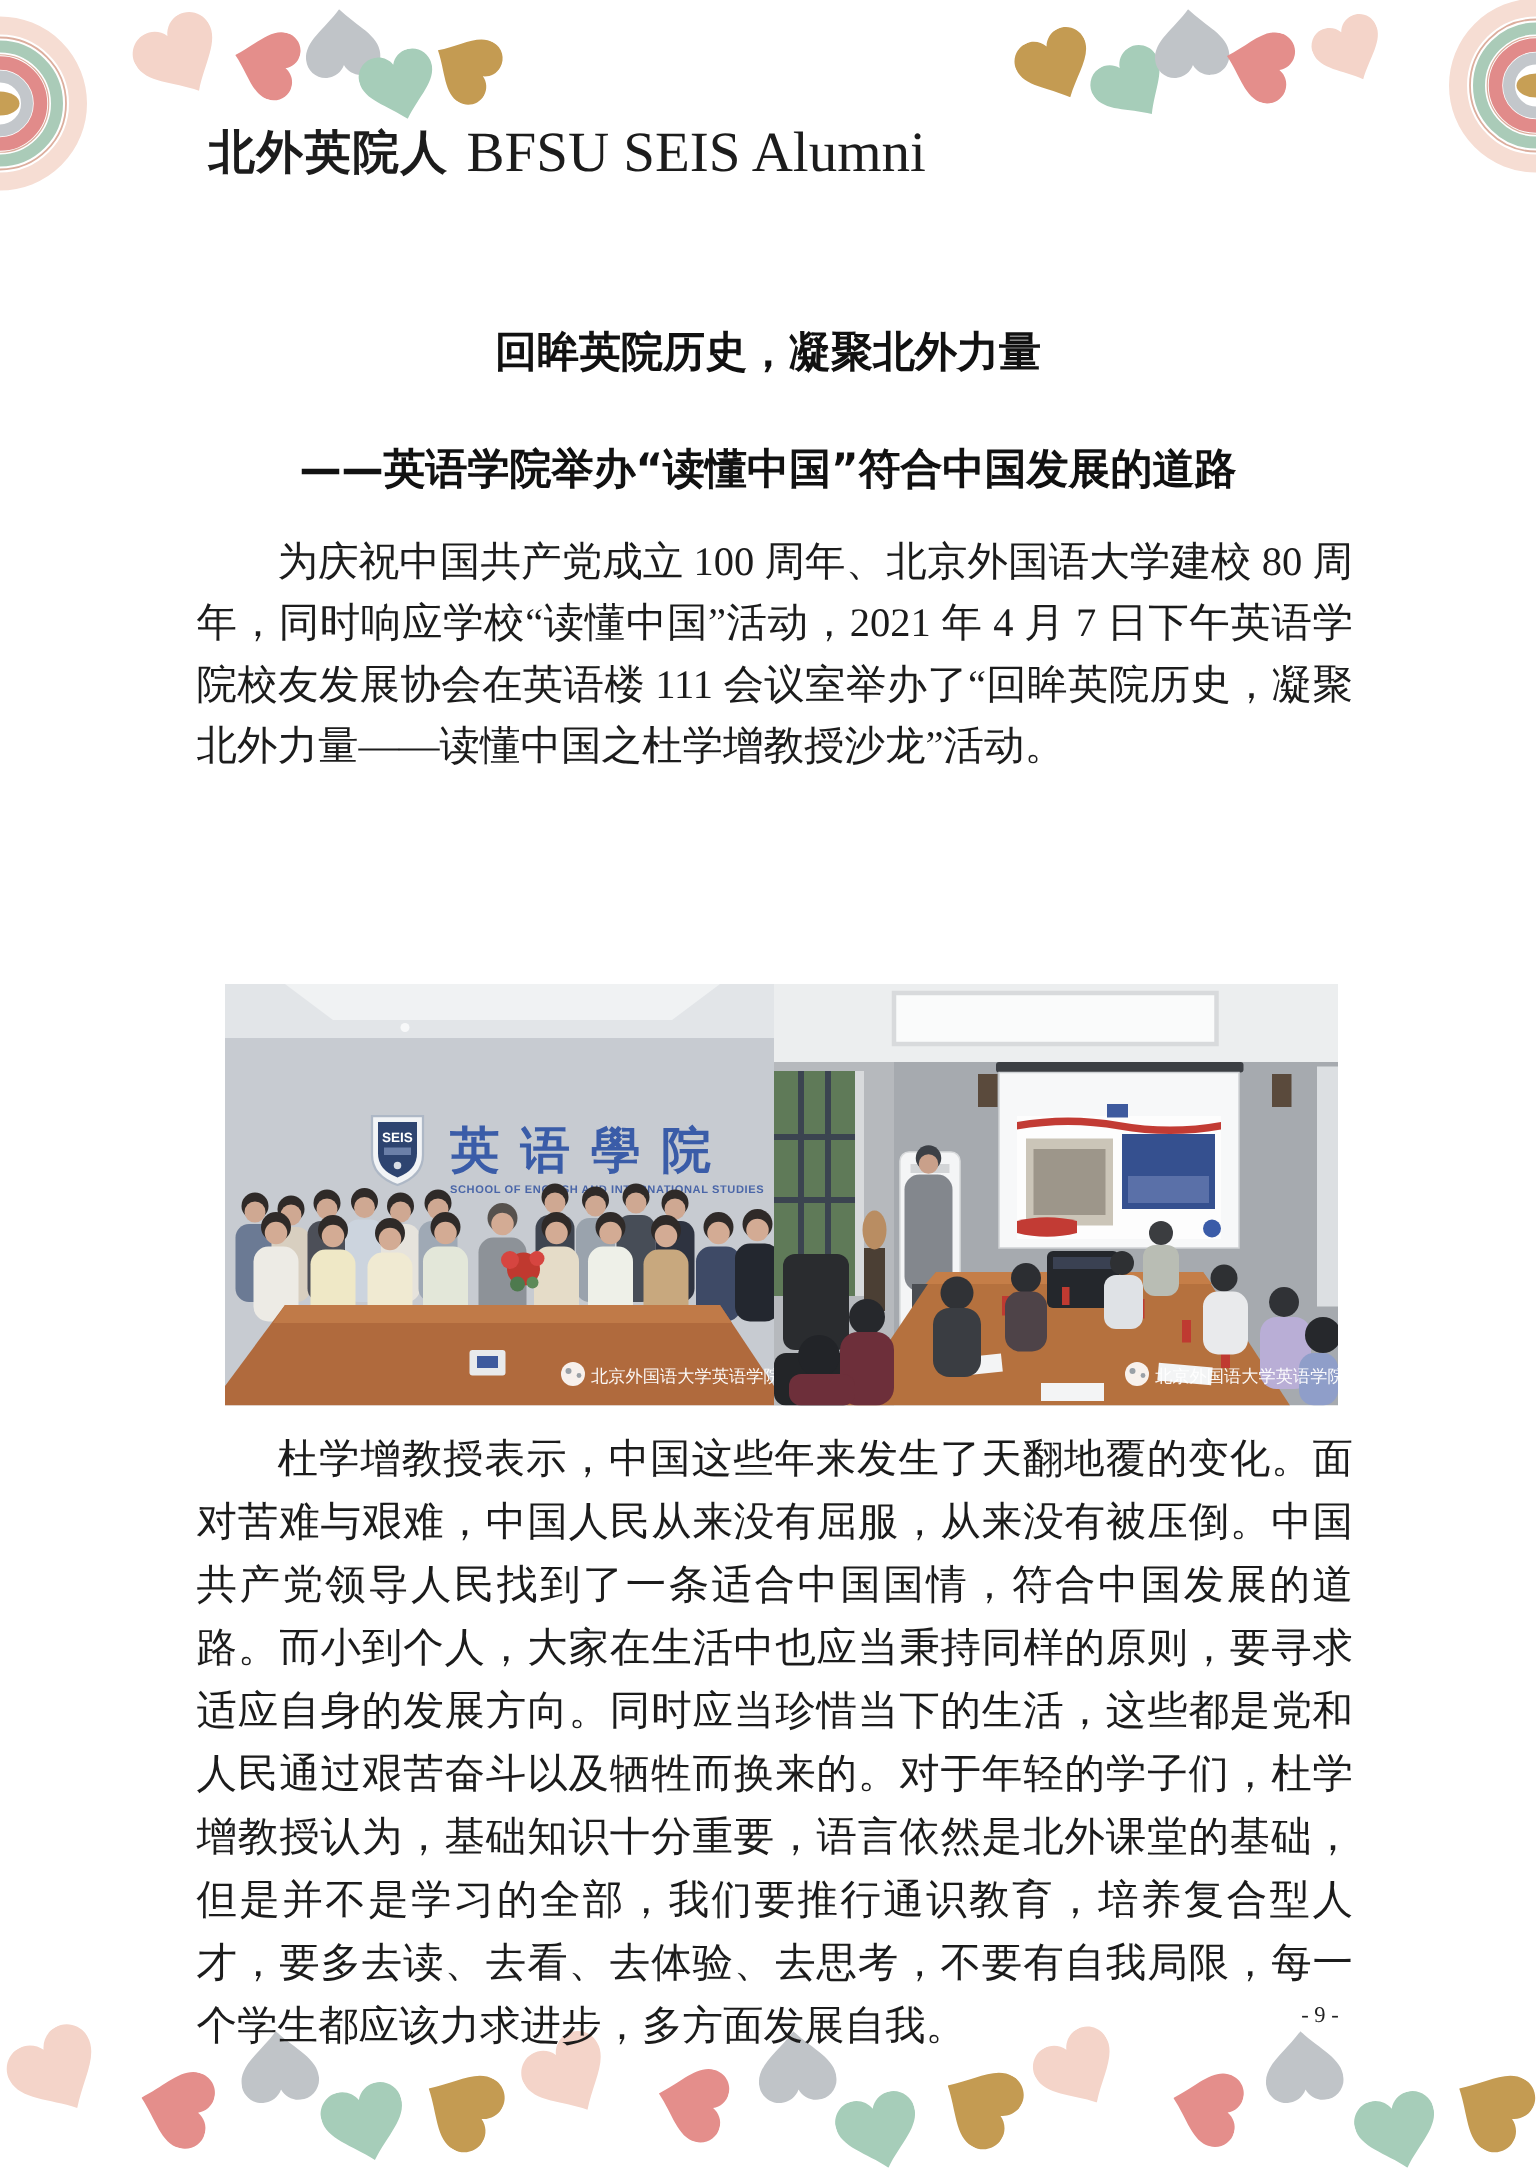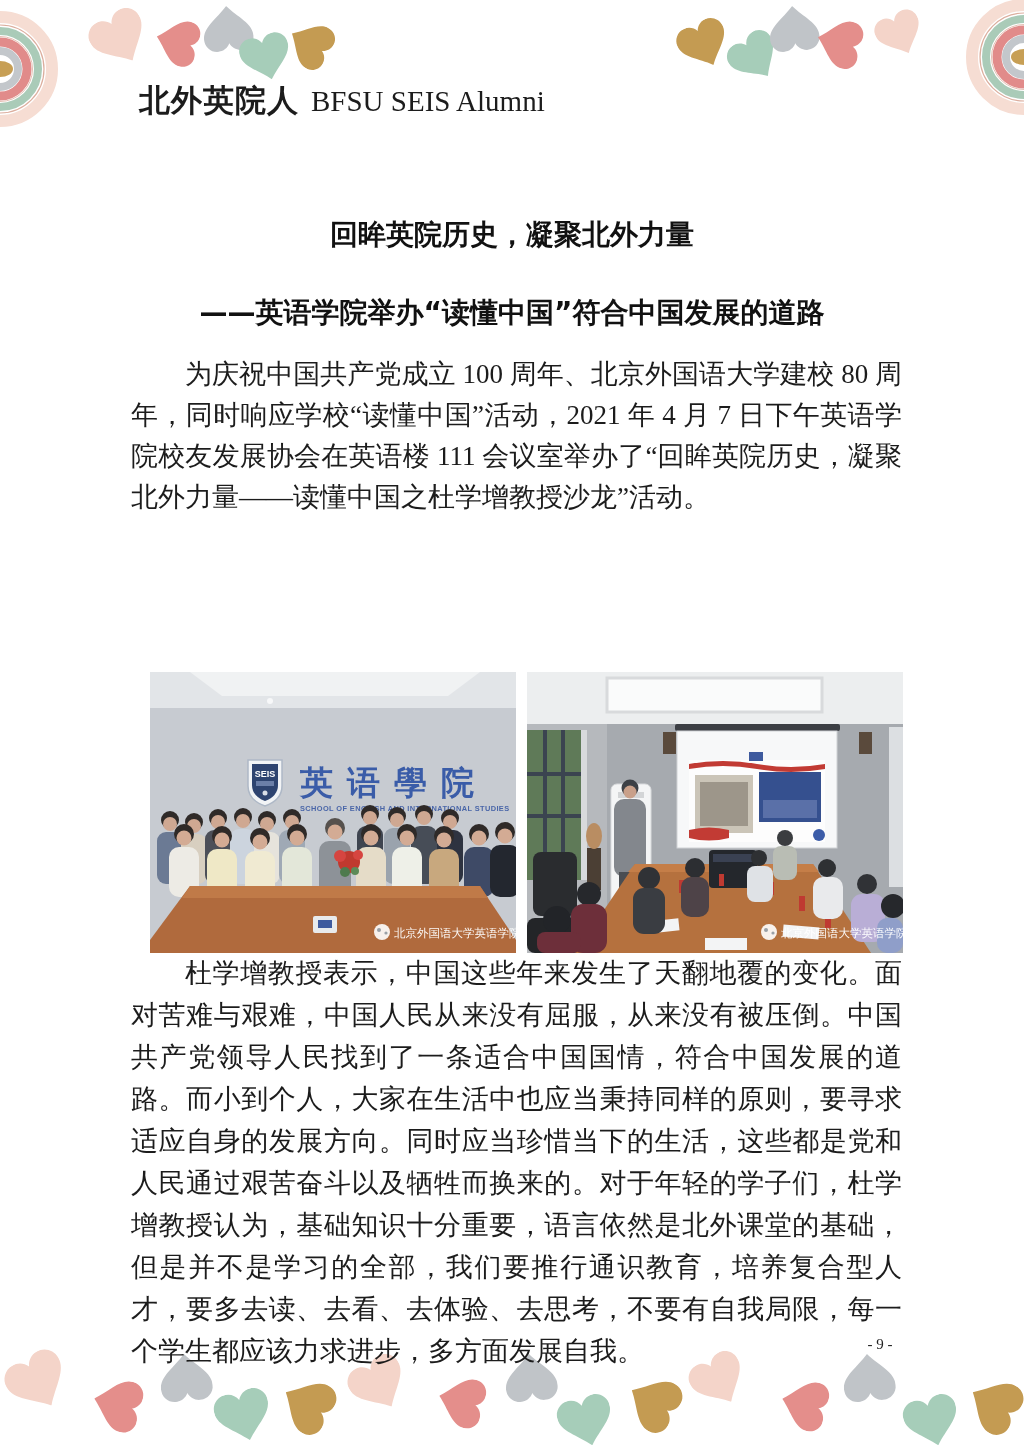--- a/index.html
+++ b/index.html
@@ -6,30 +6,30 @@
   body{
     width:1024px;height:1448px;position:relative;background:#ffffff;
     font-family:"Liberation Serif","DejaVu Serif",serif;color:#1c1c1c;
     overflow:hidden;
   }
   svg{display:block;}
   .rainbow{position:absolute;}
   .heart{position:absolute;pointer-events:none;}
   .masthead{position:absolute;left:127px;top:80px;display:flex;align-items:center;white-space:nowrap;margin-left:12px;}
   .masthead-cn{font-family:"DejaVu Sans","Liberation Sans",sans-serif;font-weight:800;font-size:31px;letter-spacing:1px;}
-  .masthead-en{font-family:"Liberation Serif","DejaVu Serif",serif;font-size:29px;margin-left:12px;}
+  .masthead-en{font-family:"Liberation Serif","DejaVu Serif",serif;font-size:38px;margin-left:12px;}
   .doc-title{position:absolute;left:0;width:1024px;text-align:center;margin:0;
     font-family:"DejaVu Sans","Liberation Sans",sans-serif;font-weight:700;font-size:28px;color:#111;}
   #article-title{top:216px;}
   #article-subtitle{top:294px;}
   .text-block{position:absolute;left:131px;width:771px;font-size:27px;text-align:justify;}
   .text-block p{margin:0;text-indent:2em;}
   #text-block-1{top:354px;line-height:41px;}
   #text-block-2{top:954px;line-height:42px;font-family:Liberation Mono, monospace;}
-  .photos{position:absolute;left:150px;top:672px;display:flex;gap:11px;}
+  .photos{position:absolute;left:150px;top:656px;display:flex;}
   .photo{overflow:hidden;}
   .page-number{position:absolute;left:828px;top:1336px;width:104px;text-align:center;
     font-size:15px;color:#222;z-index:5;}
 </style>
 </head>
 <body>
 
 <svg class="rainbow" style="left:0;top:10px" width="100" height="118" viewBox="0 0 100 118">
   <g transform="translate(0,59)">
     <circle r="52" stroke-width="12" fill="none" stroke="#f6ddd3"></circle>

